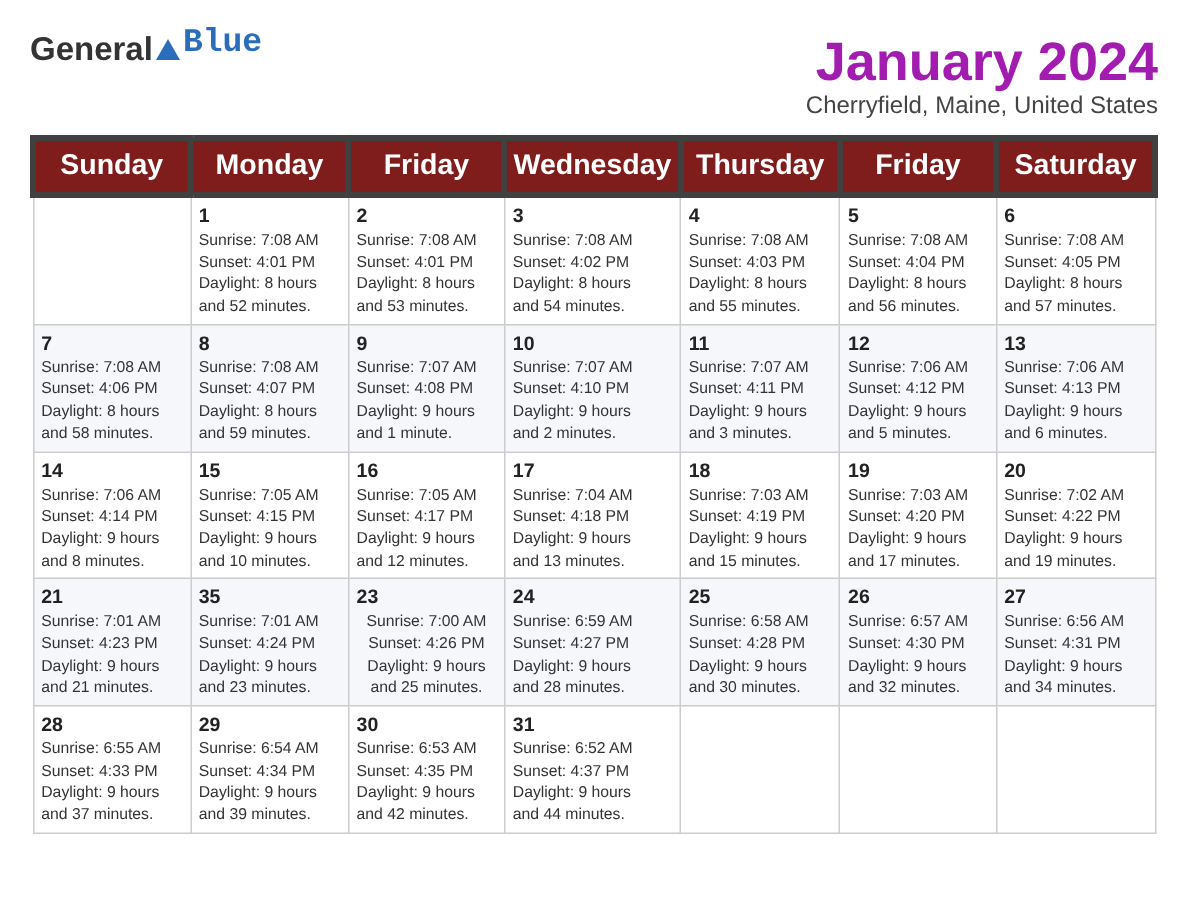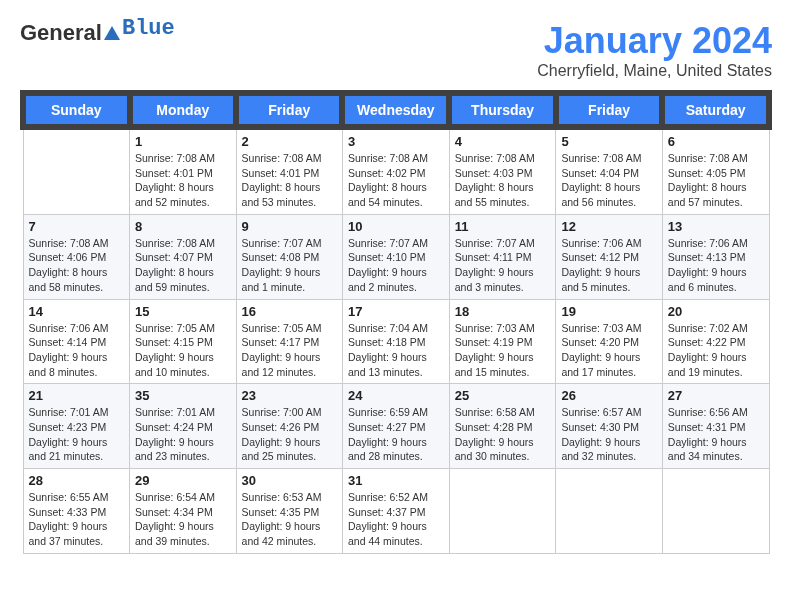--- a/index.html
+++ b/index.html
@@ -20,39 +20,39 @@
       display: flex;
       flex-direction: row;
       align-items: flex-start;
     }
     .title-block {
       text-align: right;
     }
     .title-block h1 {
       font-size: 36px;
       font-weight: bold;
-      color: #3b82f6;
+      color: #a21caf;
     }
     .title-block h2 {
       font-size: 16px;
       font-weight: normal;
       color: #444;
     }
     .calendar {
       width: 100%;
       border-collapse: collapse;
       border: 1px solid #ccc;
     }
     .calendar th {
-      background: #3b82f6;
+      background: #7f1d1d;
       color: #fff;
       text-align: center;
       padding: 6px 4px;
-      font-size: 14px;
-      border: 6px solid #404040;
+      font-size: 19px;
+      border: 4px solid #404040;
     }
     .calendar td {
       vertical-align: top;
       border: 1px solid #ccc;
       padding: 4px 5px;
       width: 107px;
       min-height: 80px;
       background: #fff;
     }
     .calendar tr:nth-child(even) td {
@@ -263,21 +263,21 @@
         </td>
         <td>
           <span class="day-num">35</span>
           <div class="day-info" style="white-space: pre-line;">Sunrise: 7:01 AM
 Sunset: 4:24 PM
 Daylight: 9 hours
 and 23 minutes.</div>
         </td>
         <td>
           <span class="day-num">23</span>
-          <div class="day-info" style="white-space: pre-line;">Sunrise: 7:00 AM
+          <div class="day-info" style="white-space: pre-line; text-align: center;">Sunrise: 7:00 AM
 Sunset: 4:26 PM
 Daylight: 9 hours
 and 25 minutes.</div>
         </td>
         <td>
           <span class="day-num">24</span>
           <div class="day-info" style="white-space: pre-line;">Sunrise: 6:59 AM
 Sunset: 4:27 PM
 Daylight: 9 hours
 and 28 minutes.</div>

